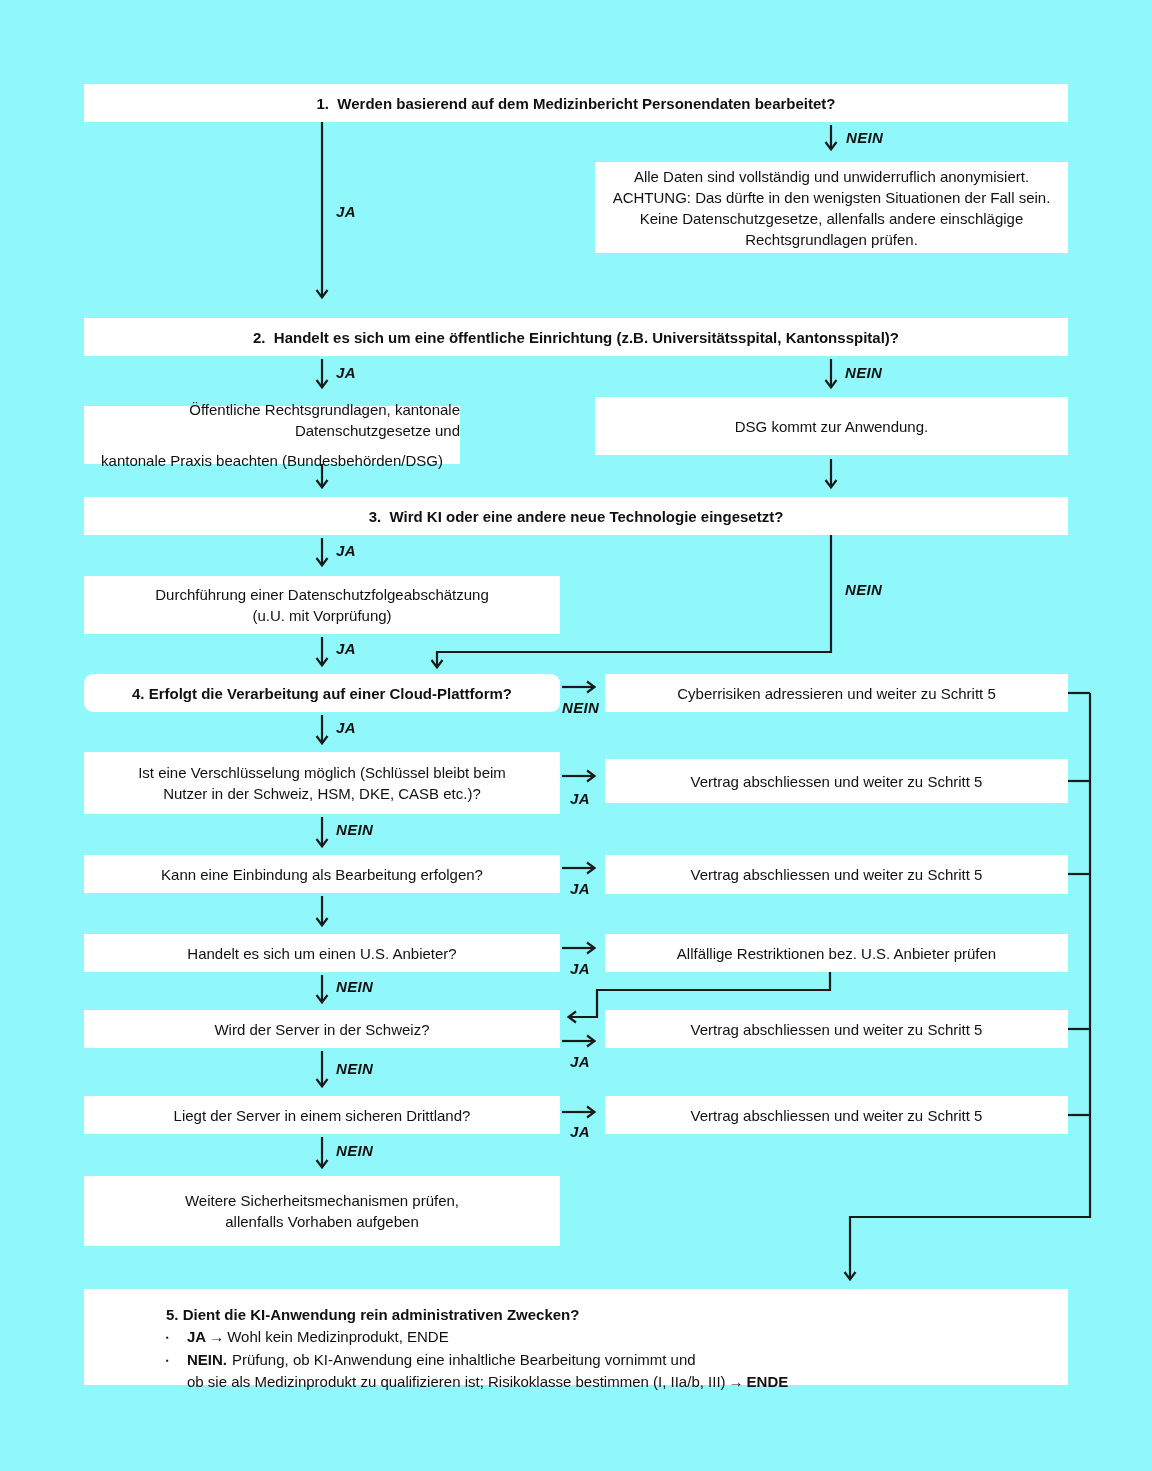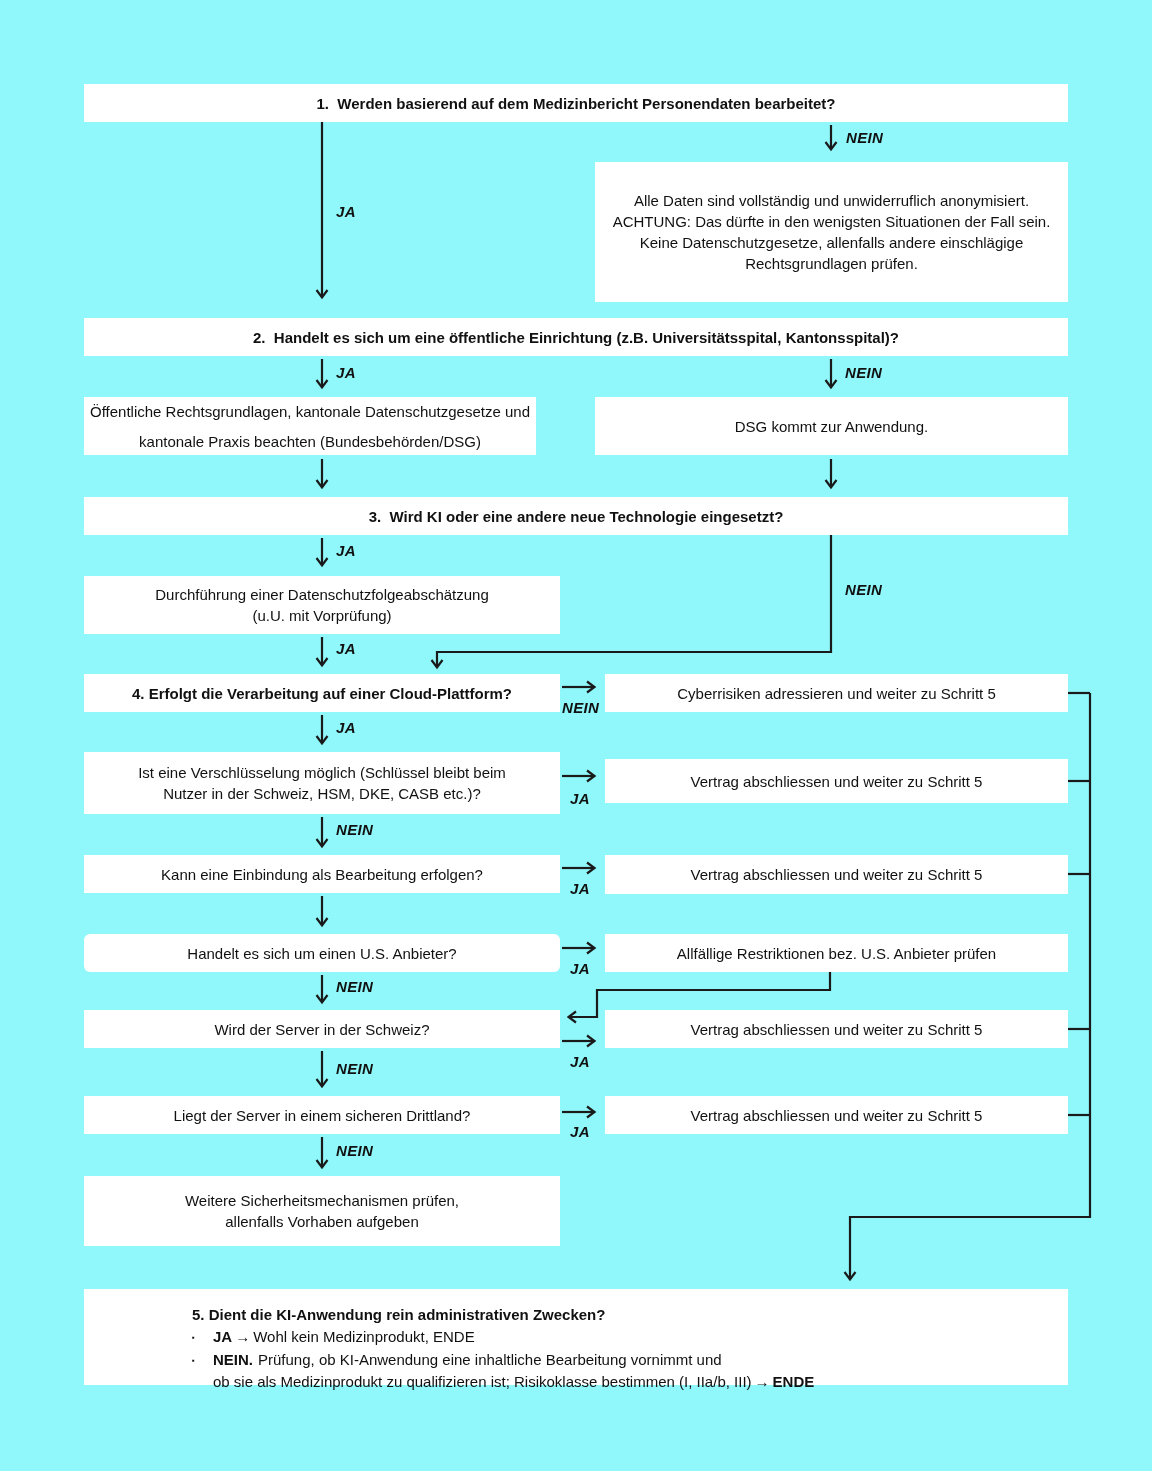--- a/index.html
+++ b/index.html
@@ -30,21 +30,21 @@
     font-size:15px;
     font-weight:bold;
     letter-spacing:.3px;
     line-height:18px;
     font-style:italic;
   }
   .step5{
     align-items:flex-start;
     justify-content:flex-start;
     text-align:left;
-    padding:15px 20px 0 108px;
+    padding:15px 20px 0 82px;
   }
   .s5-row{line-height:21.5px;white-space:pre-wrap;}
   .s5-title{font-weight:bold;line-height:22px;}
   .b{font-weight:bold;}
   .blt{
     display:inline-block;
     width:21px;
     font-size:8px;
     vertical-align:2px;
   }
@@ -89,59 +89,59 @@
       <path d="M1068,781 L1090,781"></path>
       <path d="M1068,874 L1090,874"></path>
       <path d="M1068,1029 L1090,1029"></path>
       <path d="M1068,1115 L1090,1115"></path>
       <path d="M1090,693 L1090,1217 L850,1217 L850,1279" marker-end="url(#chev)"></path>
     </g>
   </svg>
 
   <div class="box q" style="left:84px;top:84px;width:984px;height:38px;">1.  Werden basierend auf dem Medizinbericht Personendaten bearbeitet?</div>
 
-  <div class="box" style="left:595px;top:162px;width:473px;height:140px;">
+  <div class="box" style="left:595px;top:162px;width:473px;height:91px;">
     <div>Alle Daten sind vollständig und unwiderruflich anonymisiert.</div>
     <div>ACHTUNG: Das dürfte in den wenigsten Situationen der Fall sein.</div>
     <div>Keine Datenschutzgesetze, allenfalls andere einschlägige</div>
     <div>Rechtsgrundlagen prüfen.</div>
   </div>
 
   <div class="box q" style="left:84px;top:318px;width:984px;height:38px;">2.  Handelt es sich um eine öffentliche Einrichtung (z.B. Universitätsspital, Kantonsspital)?</div>
 
-  <div class="box" style="left:84px;top:397px;width:452px;height:58px;gap:9px;">
+  <div class="box" style="left:84px;top:406px;width:376px;height:58px;gap:9px;">
     <div>Öffentliche Rechtsgrundlagen, kantonale Datenschutzgesetze und</div>
     <div>kantonale Praxis beachten (Bundesbehörden/DSG)</div>
   </div>
 
   <div class="box" style="left:595px;top:397px;width:473px;height:58px;">DSG kommt zur Anwendung.</div>
 
   <div class="box q" style="left:84px;top:497px;width:984px;height:38px;">3.  Wird KI oder eine andere neue Technologie eingesetzt?</div>
 
   <div class="box" style="left:84px;top:576px;width:476px;height:58px;">
     <div>Durchführung einer Datenschutzfolgeabschätzung</div>
     <div>(u.U. mit Vorprüfung)</div>
   </div>
 
-  <div class="box q" style="left:84px;top:674px;width:476px;height:38px;">4. Erfolgt die Verarbeitung auf einer Cloud-Plattform?</div>
+  <div class="box q" style="left:84px;top:674px;width:476px;height:38px;border-radius:9px;">4. Erfolgt die Verarbeitung auf einer Cloud-Plattform?</div>
 
   <div class="box" style="left:605px;top:674px;width:463px;height:38px;">Cyberrisiken adressieren und weiter zu Schritt 5</div>
 
   <div class="box" style="left:84px;top:752px;width:476px;height:62px;">
     <div>Ist eine Verschlüsselung möglich (Schlüssel bleibt beim</div>
     <div>Nutzer in der Schweiz, HSM, DKE, CASB etc.)?</div>
   </div>
 
   <div class="box" style="left:605px;top:759px;width:463px;height:44px;">Vertrag abschliessen und weiter zu Schritt 5</div>
 
   <div class="box" style="left:84px;top:855px;width:476px;height:38px;">Kann eine Einbindung als Bearbeitung erfolgen?</div>
 
   <div class="box" style="left:605px;top:855px;width:463px;height:39px;">Vertrag abschliessen und weiter zu Schritt 5</div>
 
-  <div class="box" style="left:84px;top:934px;width:476px;height:38px;border-radius:6px;">Handelt es sich um einen U.S. Anbieter?</div>
+  <div class="box" style="left:84px;top:934px;width:476px;height:38px;">Handelt es sich um einen U.S. Anbieter?</div>
 
   <div class="box" style="left:605px;top:934px;width:463px;height:38px;">Allfällige Restriktionen bez. U.S. Anbieter prüfen</div>
 
   <div class="box" style="left:84px;top:1010px;width:476px;height:38px;">Wird der Server in der Schweiz?</div>
 
   <div class="box" style="left:605px;top:1010px;width:463px;height:38px;">Vertrag abschliessen und weiter zu Schritt 5</div>
 
   <div class="box" style="left:84px;top:1096px;width:476px;height:38px;">Liegt der Server in einem sicheren Drittland?</div>
 
   <div class="box" style="left:605px;top:1096px;width:463px;height:38px;">Vertrag abschliessen und weiter zu Schritt 5</div>

